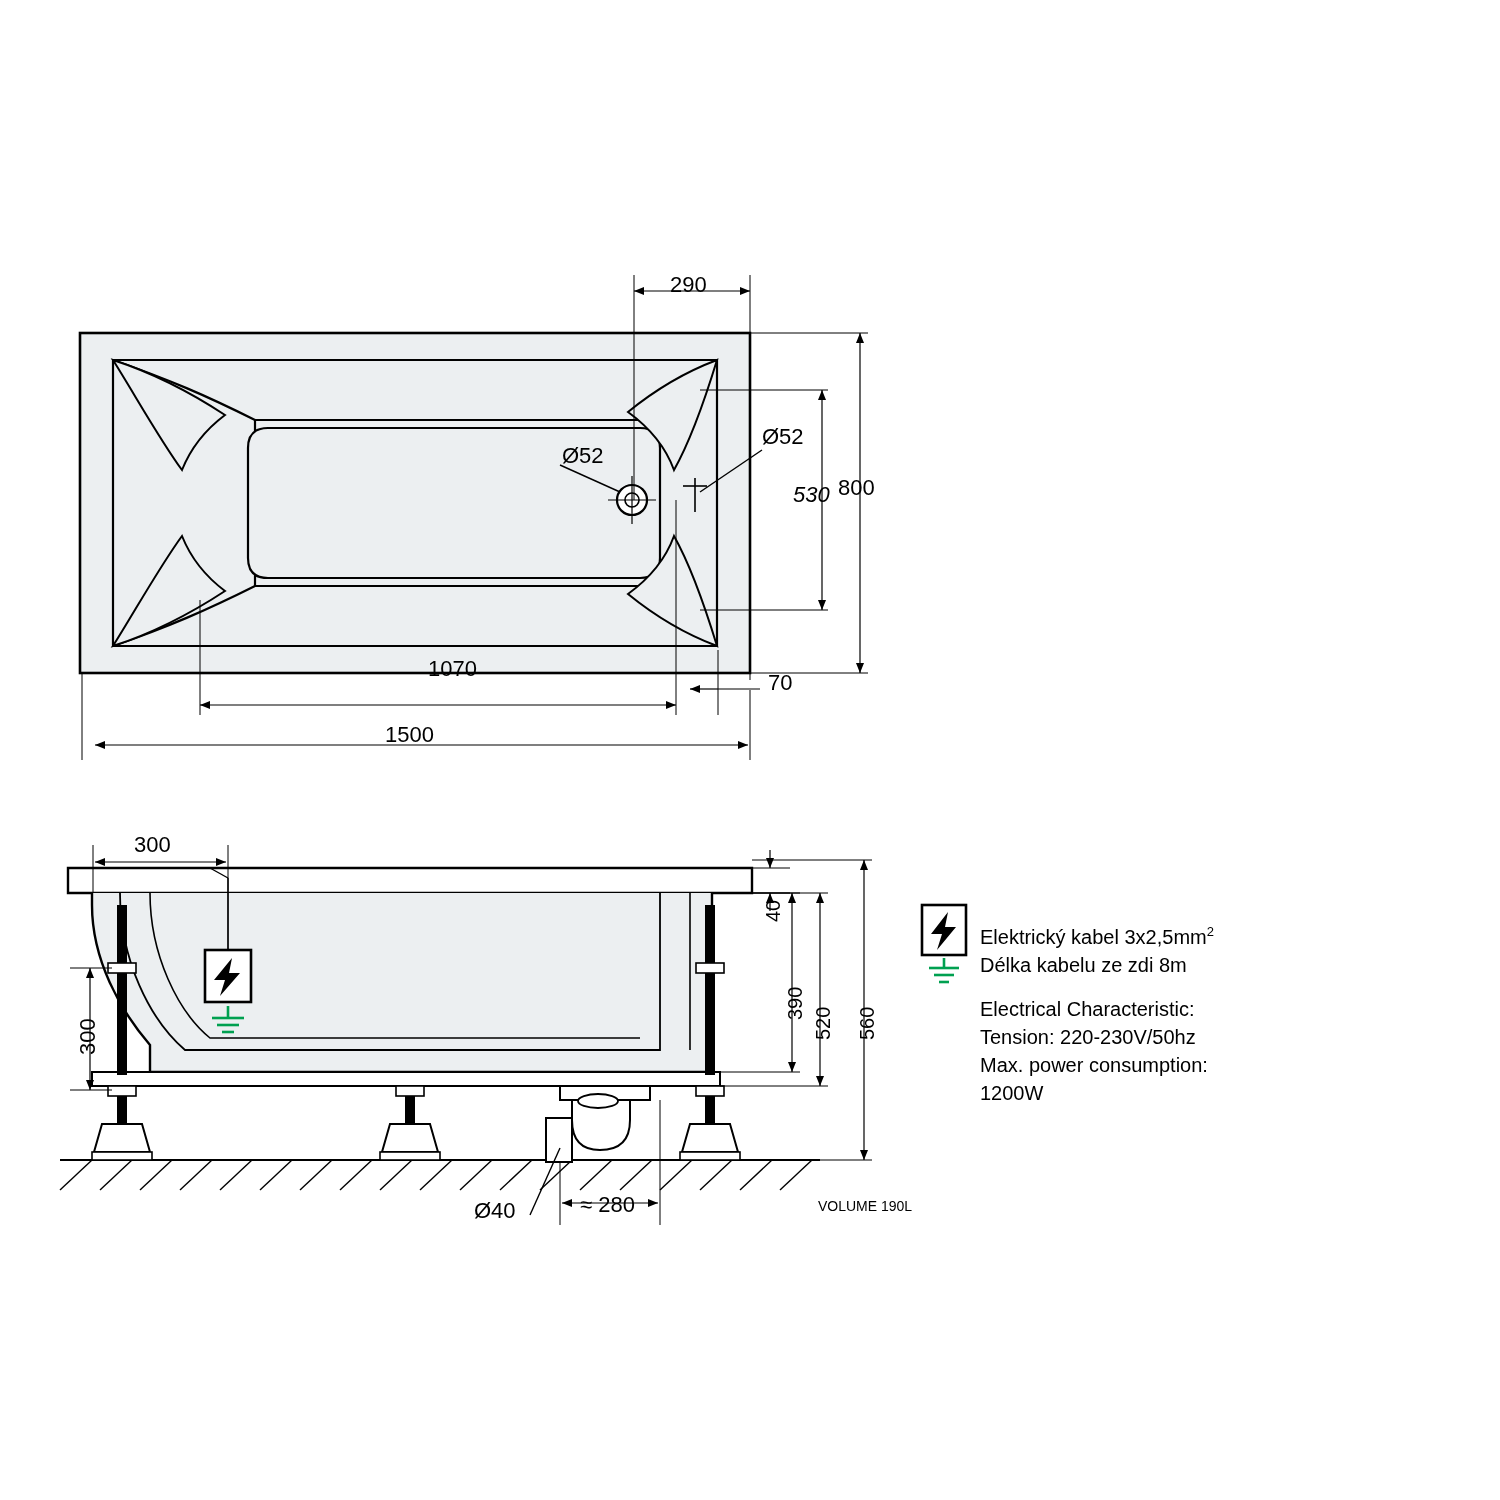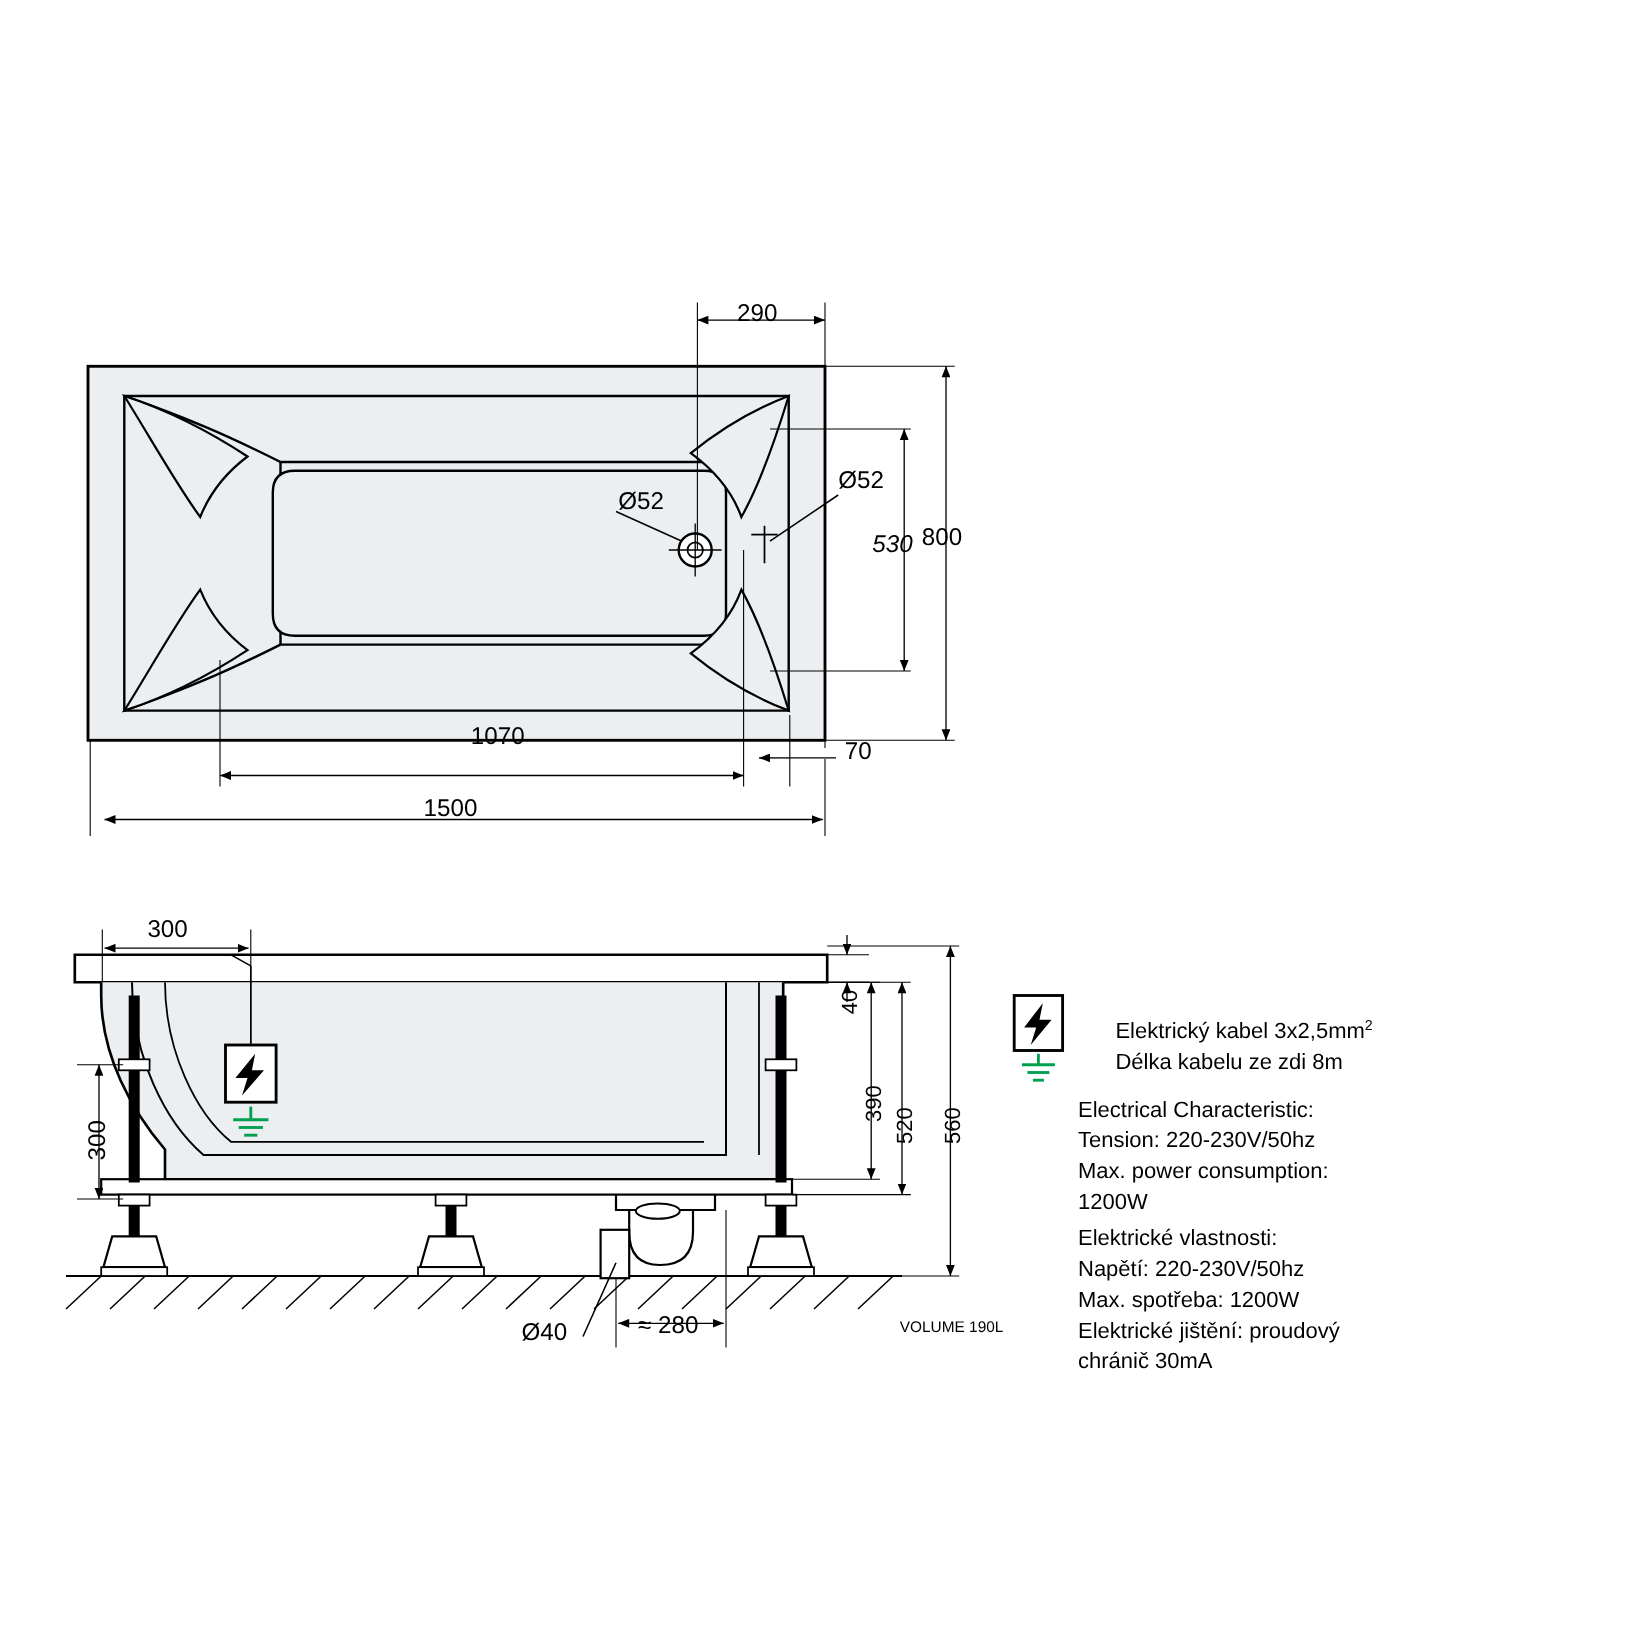--- a/index.html
+++ b/index.html
@@ -215,31 +215,25 @@
   <div class="txt t22" style="left:75px;top:1055px;transform:rotate(-90deg);transform-origin:left top;">300</div>
   <div class="txt t20" style="left:762px;top:922px;transform:rotate(-90deg);transform-origin:left top;">40</div>
   <div class="txt t20" style="left:784px;top:1020px;transform:rotate(-90deg);transform-origin:left top;">390</div>
   <div class="txt t20" style="left:812px;top:1040px;transform:rotate(-90deg);transform-origin:left top;">520</div>
   <div class="txt t20" style="left:856px;top:1040px;transform:rotate(-90deg);transform-origin:left top;">560</div>
   <div class="txt t22" style="left:474px;top:1198px;">Ø40</div>
   <div class="txt t22" style="left:580px;top:1192px;">≈ 280</div>
   <div class="txt t21" style="left:818px;top:1198px;">VOLUME 190L</div>
 
 
-  <div class="specblock" style="top:918px;margin-left:34px;">
+  <div class="specblock" style="top:918px;">
     <span><span>Elektrický kabel 3x2,5mm</span><span class="sup">2</span></span><br>
     <span>Délka kabelu ze zdi 8m</span>
   </div>
 
   <div class="specblock" style="top:995px;">
     <span>Electrical Characteristic:</span><br>
     <span>Tension: 220-230V/50hz</span><br>
     <span>Max. power consumption: 1200W</span><br>
   </div>
 
-  <div class="specblock" style="top:1112px;">
-    <span>Elektrické vlastnosti:</span><br>
-    <span>Napětí: 220-230V/50hz</span><br>
-    <span>Max. spotřeba: 1200W</span><br>
-    <span>Elektrické jištění: proudový chránič 30mA</span>
-  </div>
 
 </div>
 
 </body></html>

